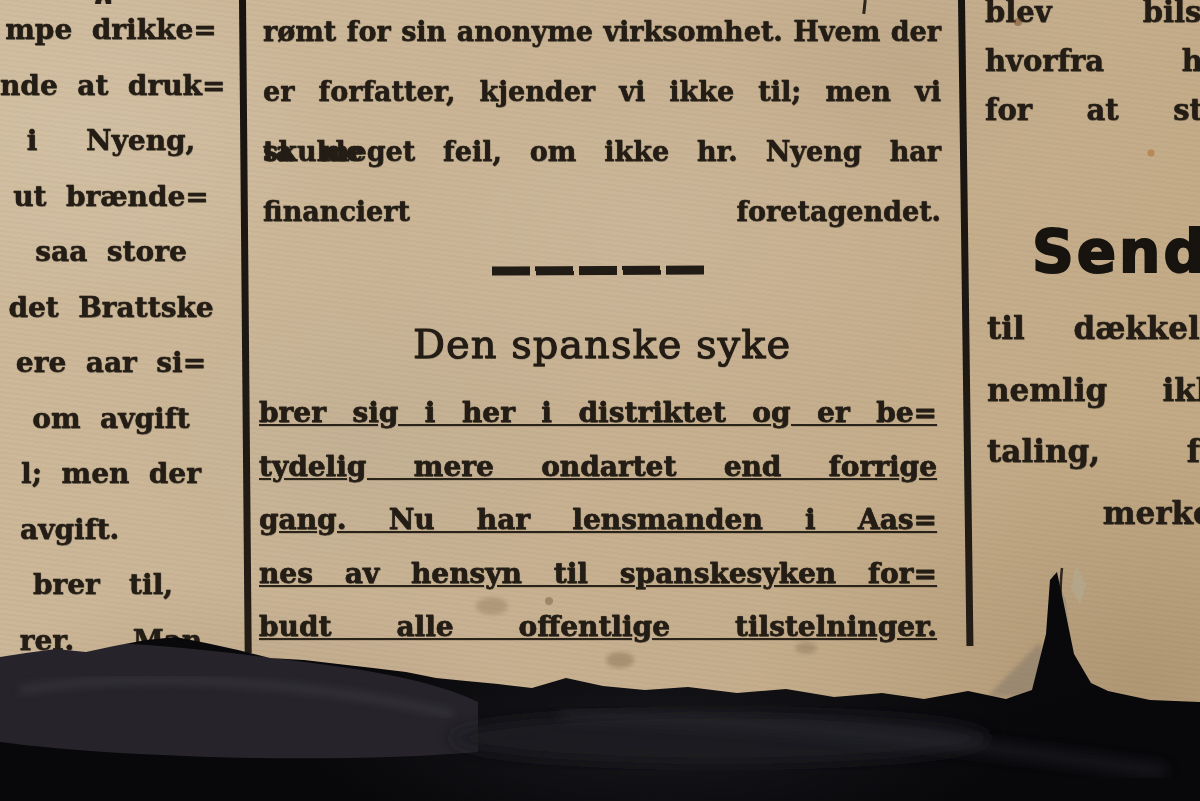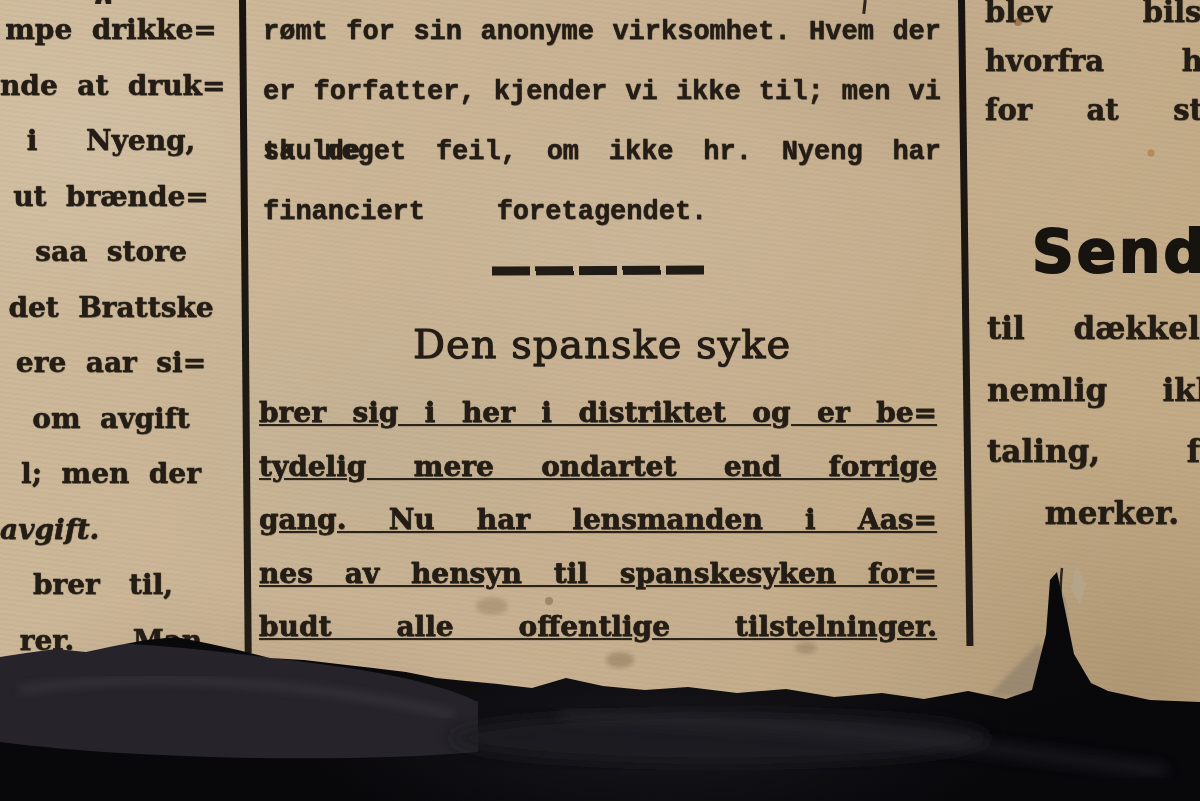--- a/index.html
+++ b/index.html
@@ -37,28 +37,28 @@
   .rule{position:absolute;top:0;width:6.5px;background:linear-gradient(180deg,#171310,#241d16);transform-origin:top center;}
   #rule-left{left:239px;height:653px;transform:rotate(-0.5deg);}
   #rule-right{left:958px;height:646px;transform:rotate(-0.75deg);}
   
   .col{position:absolute;color:#231d16;
        text-shadow:0 0 1px rgba(30,25,18,.85), .5px .5px 0 rgba(30,25,18,.3);}
   .frak{font-weight:bold;-webkit-text-stroke:.35px #2a231a;}
   .line{margin:0;}
   .just{text-align:justify;text-align-last:justify;white-space:normal;}
   .pre-right{white-space:pre;text-align:center;}
-  .left{text-align:center;}
+  .left{text-align:right;}
   #left-col{left:0;top:2px;width:222px;font-size:28px;}
   #left-col .line{line-height:55.5px;height:55.5px;}
-  #left-col .short-left{text-align:left;padding-left:0;font-style:italic;}
+  #left-col .short-left{text-align:left;padding-left:20px;}
   #left-col .end-in{padding-right:16px;}
   #top-glyph{position:absolute;left:94px;top:-16px;width:34px;height:18px;overflow:hidden;font-size:28px;}
   #mid-col-top{left:263px;top:2px;width:678px;font-size:27px;}
-  #mid-col-top .line{line-height:60px;height:60px;font-family:Liberation Mono, monospace;}
+  #mid-col-top .line{line-height:60px;height:60px;}
   #divider{position:absolute;left:492px;top:266px;width:212px;height:9px;
     background:repeating-linear-gradient(90deg,#201b15 0 38px, rgba(0,0,0,0) 38px 43.5px);
     transform:rotate(-.3deg);}
   #headline{left:263px;top:316px;width:678px;font-size:40px;font-weight:normal;text-align:center;
     letter-spacing:1px;-webkit-text-stroke:.9px #211b14;line-height:56px;}
   #mid-col-article{left:259px;top:386px;width:678px;font-size:28px;text-decoration:underline;}
   #mid-col-article .line{line-height:53.5px;height:53.5px;}
   #right-col-top{left:985px;top:-12px;width:252px;font-size:29px;}
   #right-col-top .line{line-height:49px;height:49px;}
   #ad-headline{left:1032px;top:222px;width:220px;font-size:58px;line-height:60px;

